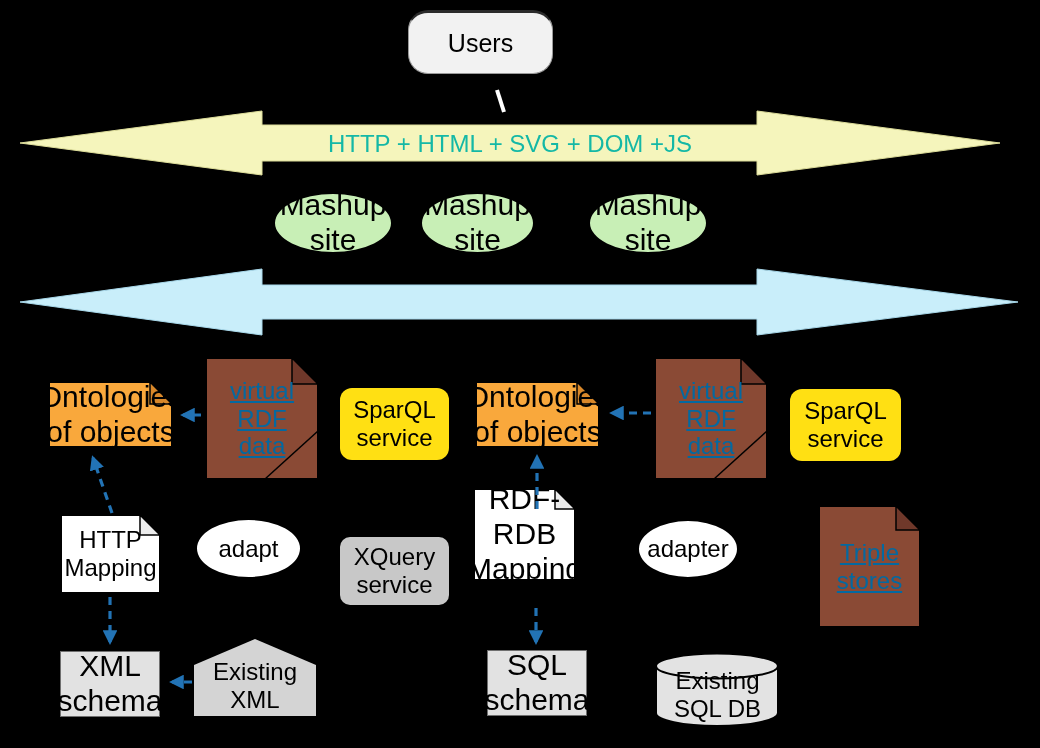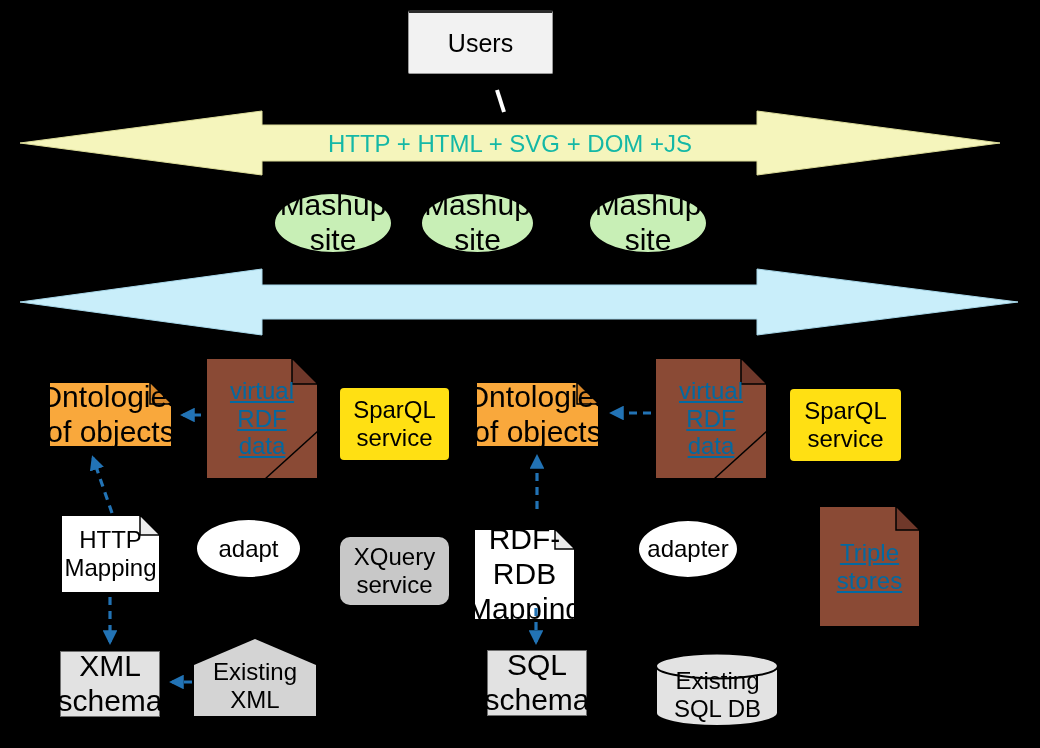--- a/index.html
+++ b/index.html
@@ -5,25 +5,25 @@
   html,body{margin:0;padding:0;background:#000;}
   #canvas{position:relative;width:1040px;height:748px;background:#000;overflow:hidden;
           font-family:"Liberation Sans",sans-serif;}
   .abs{position:absolute;}
   .lbl{position:absolute;left:0;top:0;right:0;bottom:0;display:flex;align-items:center;
        justify-content:center;text-align:center;white-space:pre-line;color:#000;
        font-family:"Liberation Sans",sans-serif;line-height:1.16;}
   .node{position:absolute;}
   .node svg{position:absolute;left:0;top:0;}
   .users-box{background:#f2f2f2;border:1px solid #9a9a9a;border-top:3px solid #2b2b2b;
-             border-radius:2px;box-sizing:border-box;padding-left:28px;}
+             border-radius:20px;box-sizing:border-box;padding-left:28px;}
   .ellipse{border:2px solid #000;border-radius:50%;box-sizing:border-box;}
   .green-ellipse{background:#c8efb6;}
   .white-ellipse{background:#ffffff;}
-  .yellow-box{background:#ffe013;border-radius:4px;}
+  .yellow-box{background:#ffe013;border-radius:12px;}
   .gray-box{background:#c8c8c8;border-radius:10px;}
   .schema-box{background:#e2e2e2;border:1px solid #6f6f6f;box-sizing:border-box;}
   .bus-label{position:absolute;text-align:center;font-size:24px;color:#14b8a6;}
   .white-text{color:#0369a1;text-decoration:underline;}
   .fs22{font-size:30px;} .fs24{font-size:24px;} .fs25{font-size:25px;}
 </style>
 </head>
 <body>
 
 <div id="canvas">
@@ -113,21 +113,21 @@
 
   <div class="node ellipse white-ellipse" style="left:195px;top:518px;width:107px;height:61px">
     <div class="lbl fs24">adapt</div>
   </div>
 
   <div class="node gray-box" style="left:340px;top:537px;width:109px;height:68px">
     <div class="lbl fs24">XQuery
 service</div>
   </div>
 
-  <div class="node" style="left:473px;top:528px;width:103px;height:93px">
+  <div class="node" style="left:473px;top:488px;width:103px;height:93px">
     <svg width="103" height="93">
       <path d="M1,1 L82,1 L102,21 L102,92 L1,92 Z" fill="#ffffff" stroke="#000" stroke-width="2"></path>
       <polygon points="82,1 102,21 82,21" fill="#ececec" stroke="#000" stroke-width="1.5"></polygon>
     </svg>
     <div class="lbl fs22">RDF-
 RDB
 Mapping</div>
   </div>
 
   <div class="node ellipse white-ellipse" style="left:637px;top:519px;width:102px;height:60px">

